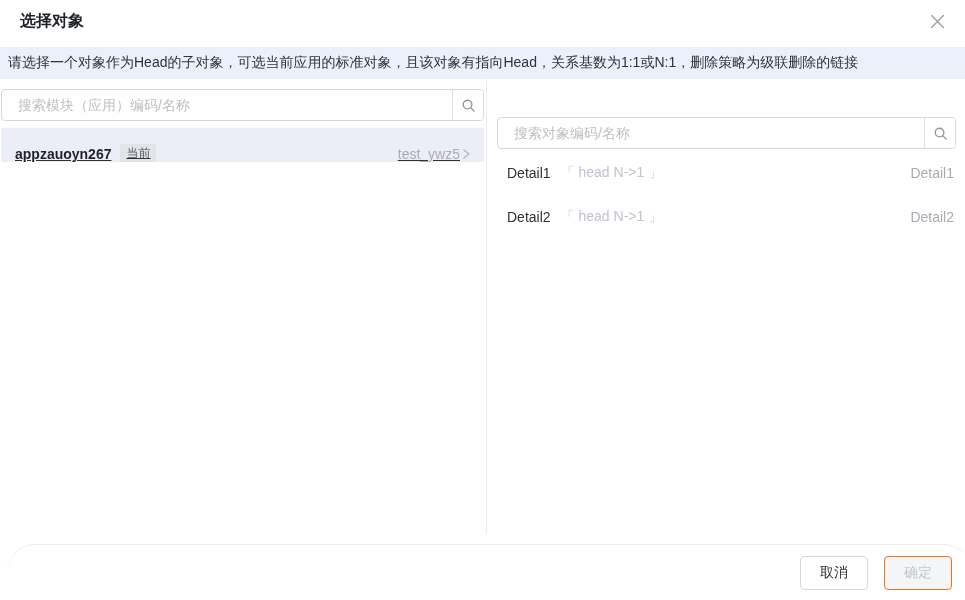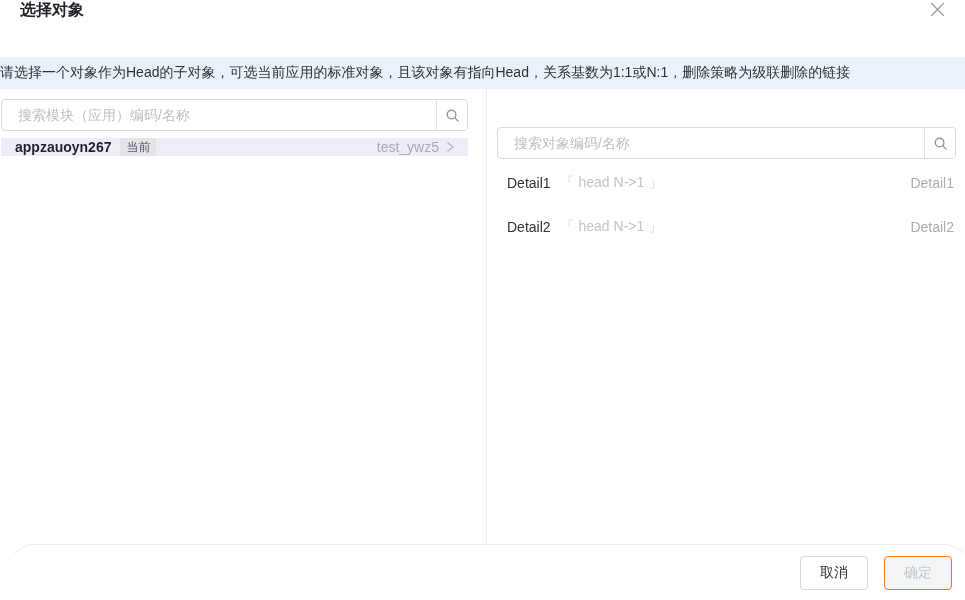--- a/index.html
+++ b/index.html
@@ -2,46 +2,46 @@
 <html><head>
 <meta charset="utf-8">
 <style>
   * { margin: 0; padding: 0; box-sizing: border-box; }
   html, body { width: 965px; height: 600px; background: #fff; overflow: hidden; }
   body { font-family: "Liberation Sans", sans-serif; color: #303133; position: relative; }
 
   .dialog { width: 965px; height: 600px; background: #fff; position: relative; }
 
   
-  .header { height: 57px; display: flex; justify-content: space-between; padding: 0 19px 5px 20px; }
+  .header { height: 47px; display: flex; align-items: center; justify-content: space-between; padding: 0 19px 5px 20px; }
   .title { font-size: 16px; font-weight: bold; color: #1f2329; }
   .close { cursor: pointer; display: flex; align-items: center; justify-content: center; width: 18px; height: 18px; }
 
   
-  .banner { height: 32px; background: #eaf1fb; display: flex; align-items: center; padding: 0 0; }
+  .banner { height: 32px; background: #eaf1fb; display: flex; align-items: center; padding: 0 8px; }
   .banner span { font-size: 14px; color: #2f3338; white-space: nowrap; overflow: hidden; }
 
   
   .bodyArea { display: flex; height: 455px; }
   .panel { height: 100%; }
-  .panel.left  { width: 487px; border-right: 1px solid #ebeced; padding: 10px 18px 0 1px; }
+  .panel.left  { width: 487px; border-right: 1px solid #ebeced; padding: 10px 2px 0 1px; }
   .panel.right { width: 478px; padding: 10px 9px 0 10px; margin-top: 28px; }
 
   
   .search { height: 32px; border: 1px solid #d9d9d9; border-radius: 4px; display: flex; align-items: stretch; background: #fff; overflow: hidden; }
   .search input { flex: 1; border: none; outline: none; font-size: 14px; padding: 0 8px 0 16px; color: #303133; font-family: "Liberation Sans", sans-serif; background: transparent; }
   .search input::placeholder { color: #bfbfbf; }
   .search-btn { width: 31px; border: none; border-left: 1px solid #dcdfe6; background: #fff; display: flex; align-items: center; justify-content: center; cursor: pointer; }
 
   
   .mod-list { margin-top: 7px; }
-  .mod-row { height: 18px; display: flex; align-items: center; padding: 0 12px 0 14px; background: #ededf8; cursor: pointer; }
+  .mod-row { height: 34px; display: flex; align-items: flex-end; padding: 0 12px 0 14px; background: #ededf8; cursor: pointer; text-decoration: underline; }
   .mod-name { font-size: 14px; font-weight: bold; color: #1f2329; }
   .badge { margin-left: 9px; font-size: 12px; color: #53575e; background: #e3e4ea; border-radius: 1px; padding: 3px 6px; line-height: 1; }
-  .mod-meta { margin-left: auto; display: flex; align-items: center; gap: 5px; font-size: 14px; color: #a9acb2; }
+  .mod-meta { margin-left: auto; display: flex; align-items: center; font-size: 14px; color: #a9acb2; }
 
   
   .obj-list { margin-top: 2px; }
   .obj-row { height: 44px; display: flex; align-items: center; padding: 0 2px 0 10px; cursor: pointer; background: #fff; }
   .obj-name { font-size: 14px; color: #303133; }
   .obj-rel { margin-left: 10px; font-size: 14px; color: #c0c4cc; }
   .obj-meta { margin-left: auto; font-size: 14px; color: #a9acb2; }
 
   
   .footer { position: absolute; left: 7px; bottom: 0; width: 965px; height: 56px; border-top: 1px solid #ebeced; display: flex; align-items: center; justify-content: flex-end; gap: 16px; padding-right: 20px; background: #fff; border-radius: 28px; }

